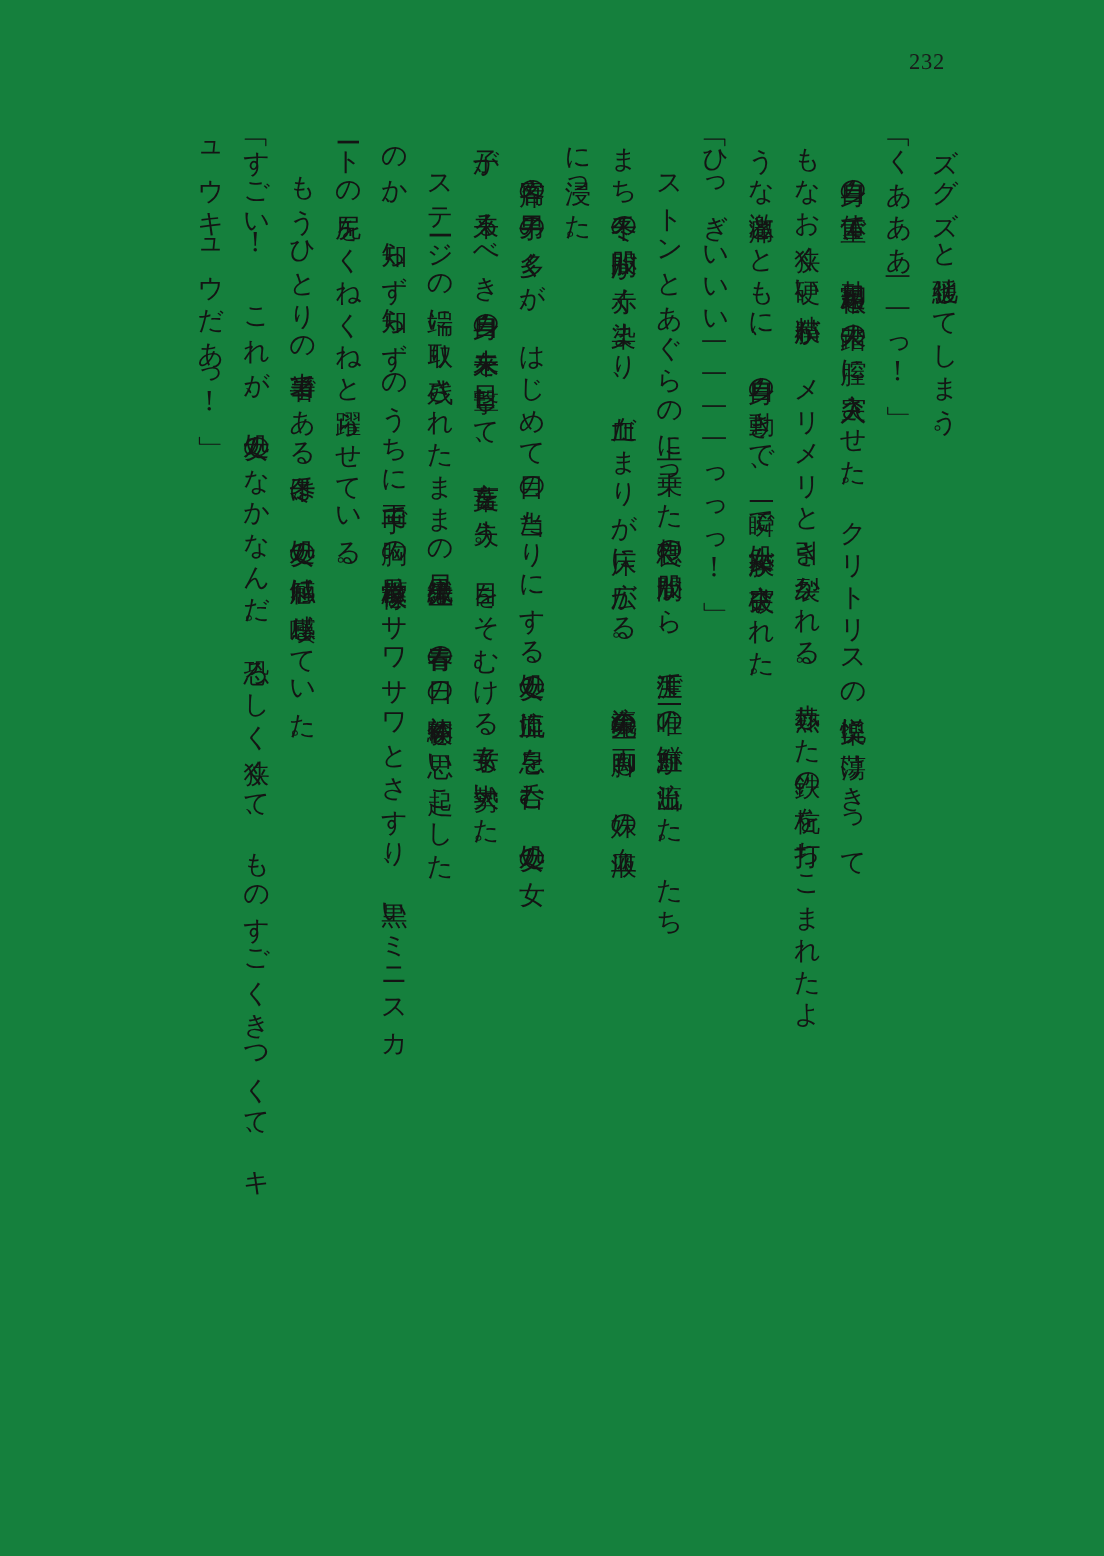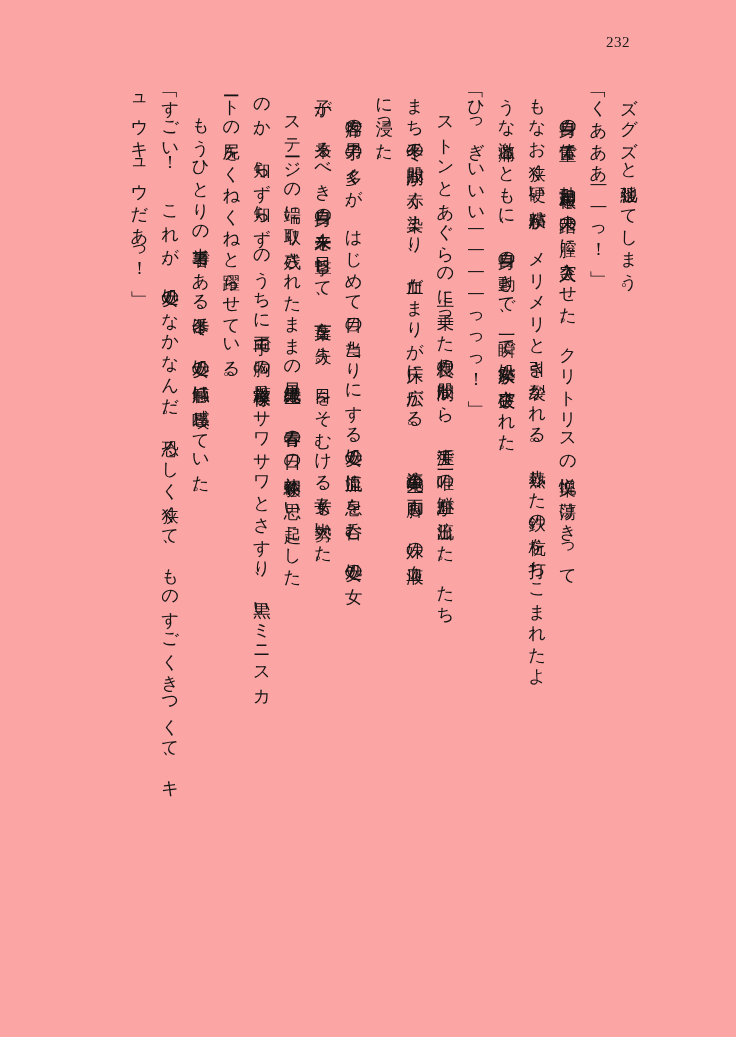--- a/index.html
+++ b/index.html
@@ -4,21 +4,21 @@
 <style>
   html, body {
     margin: 0;
     padding: 0;
     background: #ffffff;
   }
   .page {
     position: relative;
     width: 736px;
     height: 1037px;
-    background: #fca5a5;
+    background: #15803d;
     overflow: hidden;
     font-family: "Liberation Serif", "DejaVu Serif", serif;
     color: #1a1a1a;
   }
   .page-number {
     position: absolute;
     top: 34px;
     right: 106px;
     font-size: 15px;
     letter-spacing: 0.5px;

